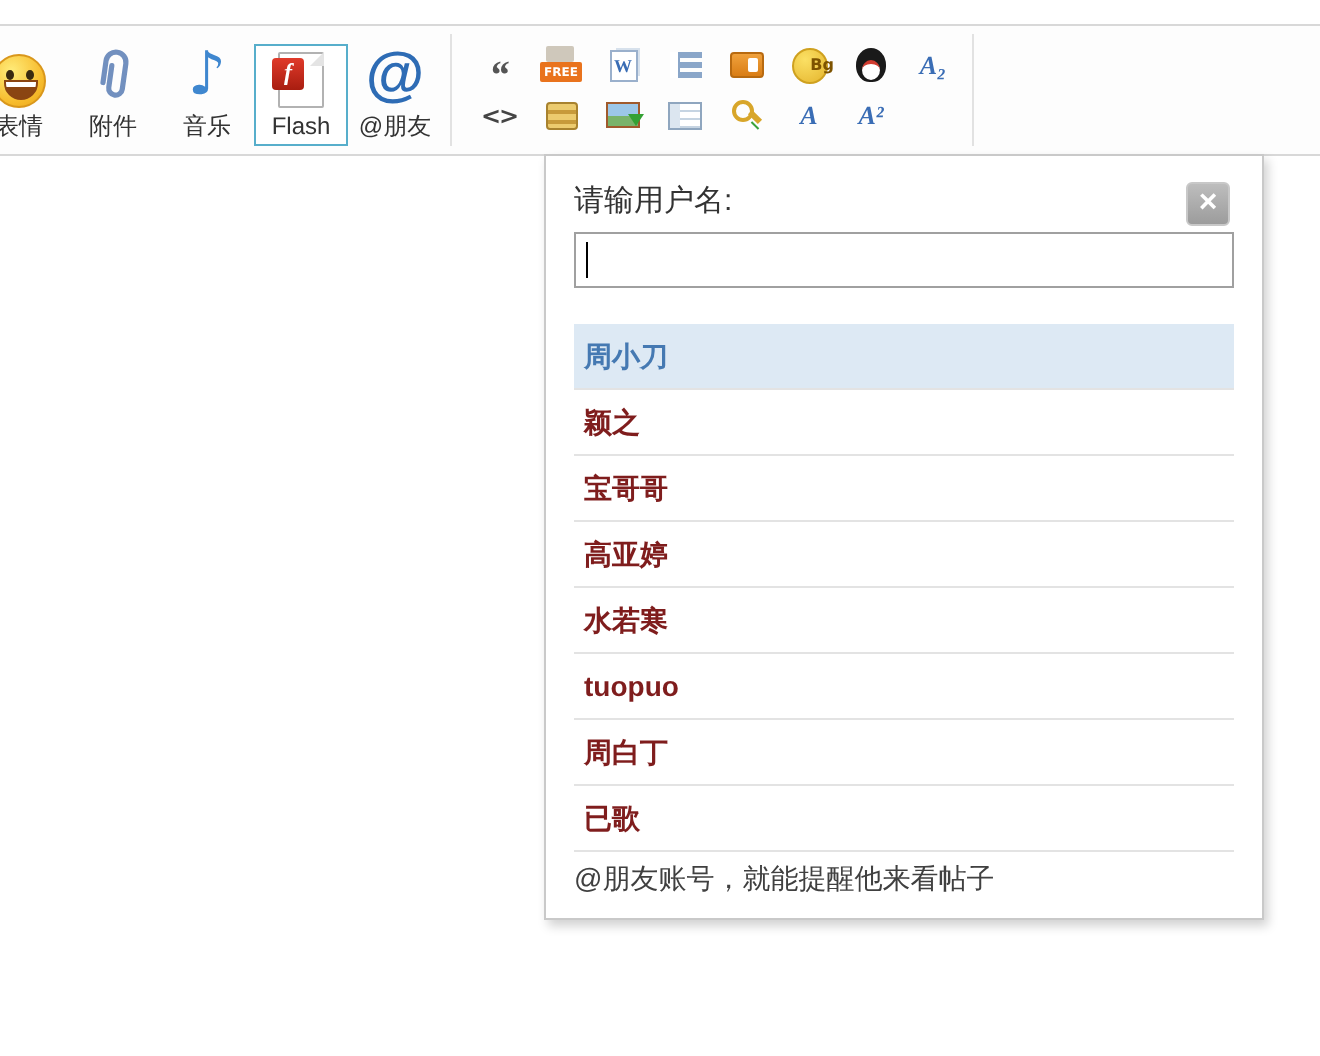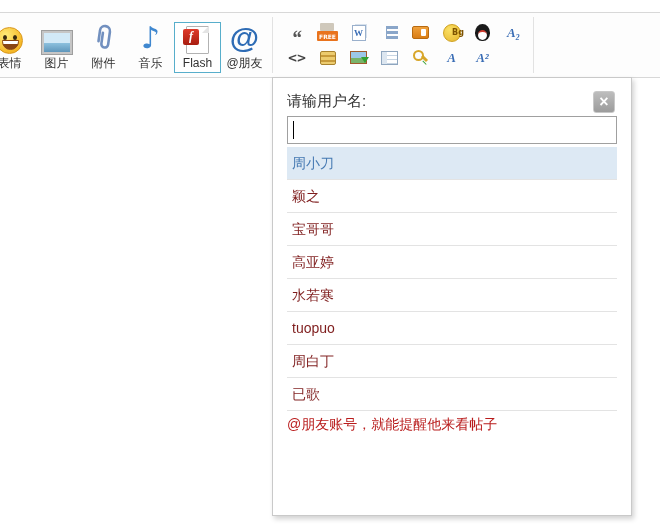--- a/index.html
+++ b/index.html
@@ -109,57 +109,53 @@
   .si-table-icon i { width:17px; height:14px; display:block; border:1px solid #8fa6bf;
       background:linear-gradient(to right, #dce6f0 5px, rgba(0,0,0,0) 5px),
                  repeating-linear-gradient(#fff 0 3px, #c6d4e2 3px 4px); }
   .si-sell-content-icon i { position:relative; width:17px; height:17px; display:block; }
   .si-sell-content-icon i::before { content:""; position:absolute; left:1px; top:1px; width:7px;
       height:7px; border:2.5px solid #d8a62a; border-radius:50%; }
   .si-sell-content-icon i::after { content:""; position:absolute; left:9px; top:8px; width:7px;
       height:3px; background:#d8a62a; transform:rotate(45deg); box-shadow:3px 3px 0 -1px #3aa23a; }
 
   
-  .popup { position:absolute; left:272px; top:77px; width:360px; height:439px;
+  .popup { position:absolute; left:272px; top:77px; width:360px; height:383px;
            background:#fff; border:1px solid #c9c9c9; box-shadow:2px 3px 5px rgba(0,0,0,.18);
            padding:12px 14px 14px; z-index:10; }
   .popup-title { font-size:15px; color:#333; height:24px; line-height:22px; }
   .popup-close { position:absolute; top:13px; right:16px; width:22px; height:22px;
            background:linear-gradient(#bdbdbd,#9c9c9c); border:1px solid #c8c8c8;
            border-radius:3px; color:#fff; font-weight:bold; font-size:16px; line-height:19px;
            text-align:center; cursor:pointer; }
   .input-wrap { position:relative; margin-top:2px; }
   .user-input { width:100%; height:28px; border:1px solid #a0a0a0; font-size:14px;
            padding:2px 5px; outline:none; display:block; }
   .caret { position:absolute; left:6px; top:5px; width:1px; height:18px; background:#000; }
-  .user-list { margin-top:3px; }
+  .user-list { margin-top:18px;font-weight:bold; }
   .user-row { height:33px; line-height:32px; font-size:14px; color:#7f1d1d;
            border-bottom:1px solid #e3e3e3; padding-left:5px; cursor:pointer; }
   .user-row.selected { background:#dde9f4; color:#4579b2; }
-  .popup-hint { height:26px; line-height:26px; color:#b91c1c; font-size:14px; }
+  .popup-hint { height:26px; line-height:26px; color:#404040; font-size:14px; }
   .submit-btn { margin-top:5px; display:inline-block; background:linear-gradient(#4687ca,#2c60a8);
            border:1px solid #285a9d; color:#fff; font-weight:bold; font-size:15px;
            padding:5px 17px 6px; border-radius:2px; cursor:pointer;
            box-shadow:inset 0 1px 0 rgba(255,255,255,.3);
            font-family:"Liberation Sans","DejaVu Sans",sans-serif; }
 </style>
 </head>
 <body>
 
 <div class="page">
 
   <div class="toolbar">
     <div class="tb-main">
         <div class="tb-item">
           <span class="bi bi-emoticon"></span>
           <span class="tb-label">表情</span>
-        </div>
-        <div class="tb-item">
-          <span class="bi bi-image"></span>
-          <span class="tb-label">图片</span>
         </div>
         <div class="tb-item">
           <span class="bi bi-attachment">
             <svg width="24" height="30" viewBox="0 0 24 30">
               <path d="M7 19 V8 a5 5 0 0 1 10 0 V21 a3.4 3.4 0 0 1 -6.8 0 V10" fill="none" stroke="#7290bf" stroke-width="2.6" stroke-linecap="round"></path>
             </svg>
           </span>
           <span class="tb-label">附件</span>
         </div>
         <div class="tb-item">

